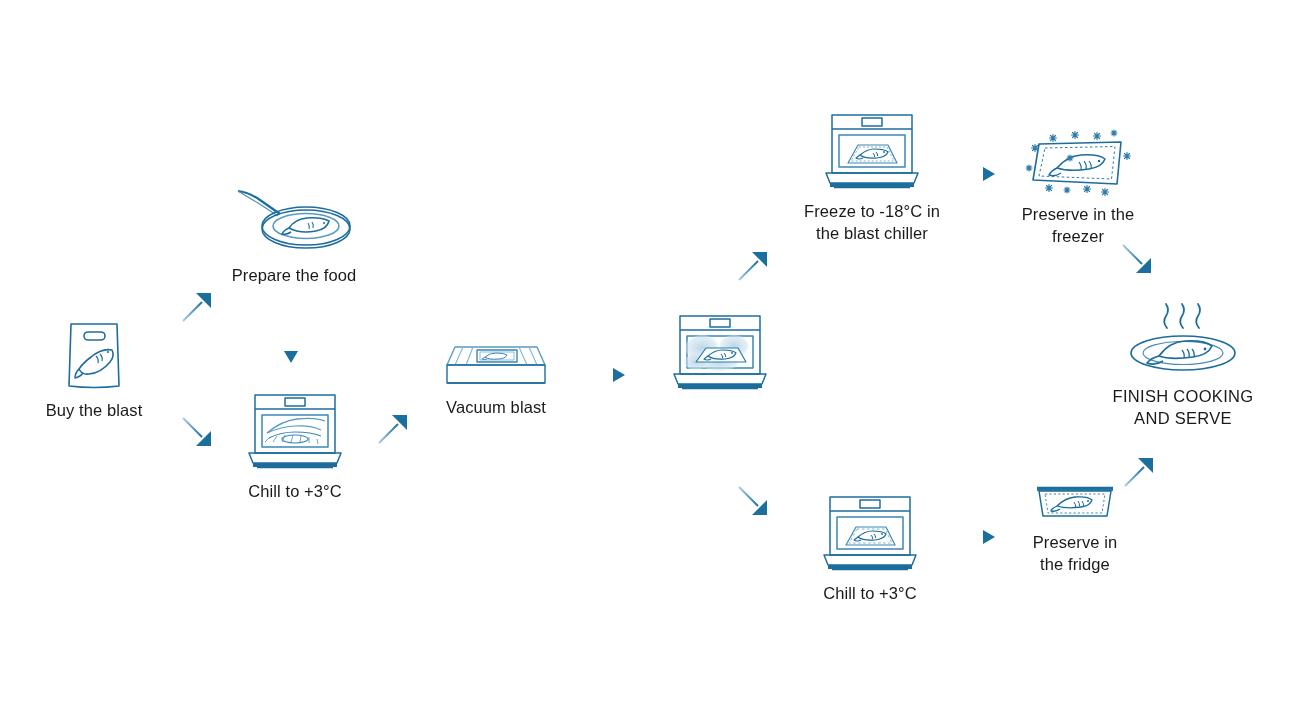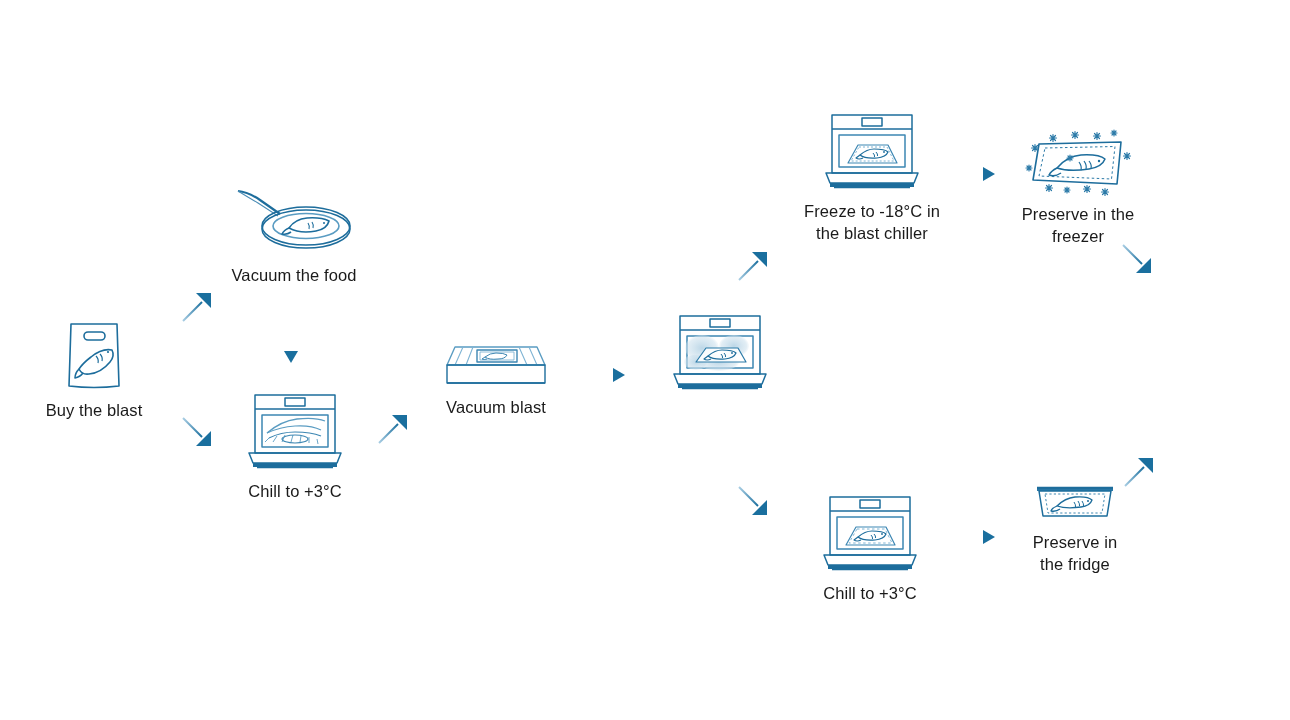--- a/index.html
+++ b/index.html
@@ -46,21 +46,21 @@
           <ellipse cx="72" cy="44" rx="44" ry="19"></ellipse>
           <ellipse cx="72" cy="41" rx="44" ry="19"></ellipse>
           <ellipse cx="72" cy="41" rx="33" ry="12.5" stroke="#5a9cc2"></ellipse>
           <path d="M55 43 q6 -9 18 -10 q14 -1 22 3 q-2 8 -13 10 q-16 3 -27 -3 z"></path>
           <path d="M55 43 q-5 2 -7 6 q5 1 9 -2"></path>
           <circle cx="90" cy="38" r="1" fill="#1d6d9c" stroke="none"></circle>
           <path d="M74 38 q2 3 1 6 M78 37 q2 3 1 6" stroke-width="1.1"></path>
         </g>
       </svg>
     </span>
-    <span class="label">Vacuum the food</span>
+    <span class="label">Prepare the food</span>
   </div>
 
   <div class="node" style="left:219px;top:393px;width:152px;">
     <span class="icon">
       <svg width="96" height="80" viewBox="0 0 96 80">
         <g fill="none" stroke="#1d6d9c" stroke-width="1.5" stroke-linejoin="round">
           <path d="M8 2 H88 V60 H8 Z"></path>
           <path d="M8 16 H88"></path>
           <rect x="38" y="5" width="20" height="8"></rect>
           <rect x="15" y="22" width="66" height="32" stroke="#3d87b3"></rect>
@@ -244,20 +244,41 @@
           <path d="M24 26 q-5 2 -6 5 q5 1 9 -2" stroke-width="1.3"></path>
           <circle cx="55" cy="21" r="1" fill="#1d6d9c" stroke="none"></circle>
           <path d="M41 22 q2 3 1.5 5 M45 21 q2 3 1.5 5 M49 21 q2 3 1.5 5" stroke-width="1"></path>
         </g>
       </svg>
     </span>
     <span class="label">Preserve in
 the fridge</span>
   </div>
 
+  <div class="node" style="left:1098px;top:300px;width:170px;">
+    <span class="icon">
+      <svg width="112" height="78" viewBox="0 0 112 78">
+        <g fill="none" stroke="#1d6d9c" stroke-width="1.8" stroke-linecap="round">
+          <path d="M40 28 q-5 -6 -1 -12 q4 -6 0 -12"></path>
+          <path d="M56 28 q-5 -6 -1 -12 q4 -6 0 -12"></path>
+          <path d="M72 28 q-5 -6 -1 -12 q4 -6 0 -12"></path>
+        </g>
+        <g fill="none" stroke="#1d6d9c" stroke-width="1.6" stroke-linejoin="round">
+          <ellipse cx="56" cy="53" rx="52" ry="17"></ellipse>
+          <ellipse cx="56" cy="53" rx="40" ry="11.5" stroke="#4a8cb5" stroke-width="1.2"></ellipse>
+          <path d="M32 56 q10 -14 26 -15 q20 -1 27 5 q-4 9 -19 11 q-23 3 -34 -1 z" stroke-width="1.7"></path>
+          <path d="M32 56 q-8 2 -12 7 q8 3 16 -2" stroke-width="1.7"></path>
+          <circle cx="78" cy="49" r="1.4" fill="#1d6d9c" stroke="none"></circle>
+          <path d="M55 50 q3 4 2 8 M60 49 q3 4 2 8 M65 49 q3 4 2 8" stroke-width="1.3"></path>
+        </g>
+      </svg>
+    </span>
+    <span class="label caps">FINISH COOKING
+AND SERVE</span>
+  </div>
 
   <div class="arrow" style="left:180px;top:290px;">
     <svg width="34" height="34" viewBox="0 0 34 34">
       <defs>
           <linearGradient id="gd1" x1="0" y1="1" x2="1" y2="0">
         <stop offset="0%" stop-color="#a8cde3"></stop>
             <stop offset="100%" stop-color="#1a6f9e"></stop>
           </linearGradient>
         </defs>
       <path d="M3 31 L22 12" stroke="url(#gd1)" stroke-width="2"></path>

